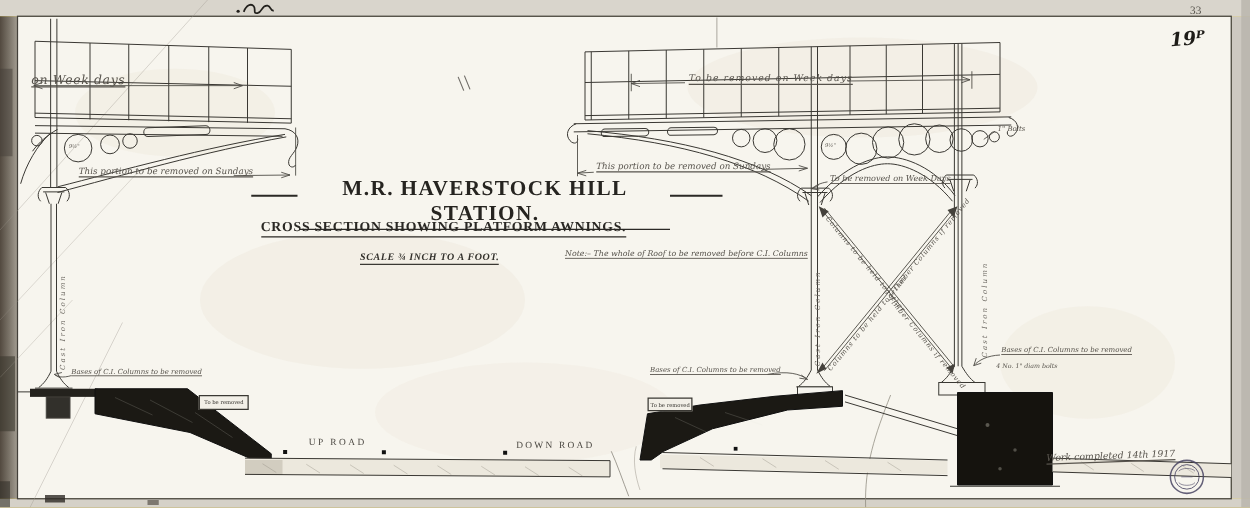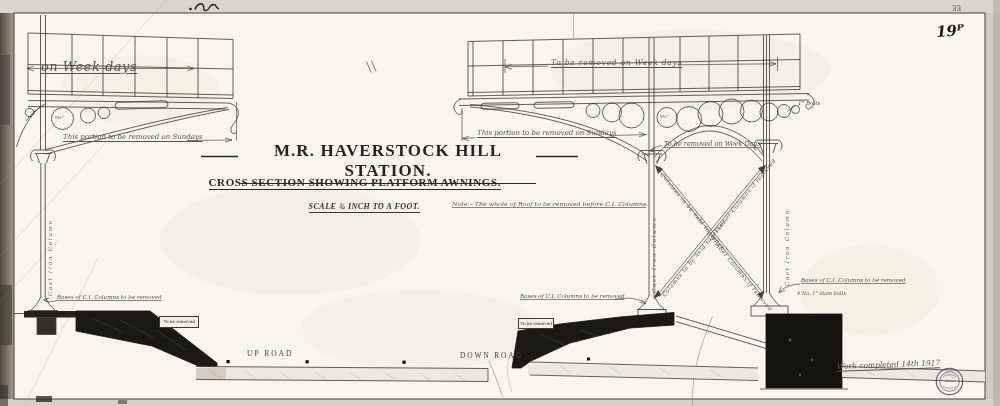--- a/index.html
+++ b/index.html
@@ -11,21 +11,21 @@
   .ul{text-decoration:underline;text-underline-offset:2px;text-decoration-thickness:0.8px;}
   .sc{transform-origin:0 0;}
   .vcol{transform:rotate(-90deg) scale(.75);transform-origin:0 0;font-style:italic;
         font-family:"DejaVu Serif",serif;font-size:7.5px;letter-spacing:2.2px;color:#6a665f;}
   .title-wrap{position:absolute;left:240px;top:141px;width:296px;text-align:center;}
   .title-text{display:inline-block;font-weight:bold;font-size:17px;letter-spacing:1.1px;
         color:#262420;border-bottom:1.7px solid #2b2925;padding-bottom:2px;}
   .sub-wrap{position:absolute;left:205px;top:172px;width:296px;text-align:right;}
   .sub-text{display:inline-block;font-weight:bold;font-size:11px;letter-spacing:.6px;
         color:#2a2824;border-bottom:1.4px solid #2b2925;padding-bottom:1px;}
-  .scale-wrap{position:absolute;left:288px;top:195px;width:132px;text-align:right;}
+  .scale-wrap{position:absolute;left:288px;top:195px;width:132px;text-align:left;}
   .scale-text{display:inline-block;font-weight:bold;font-style:italic;font-size:8px;
         letter-spacing:.5px;color:#33312c;border-bottom:1px solid #3a3833;padding-bottom:1px;}
   .road{font-size:7.5px;letter-spacing:2px;color:#4a4741;font-family:Liberation Serif, serif;}
   .tagbox{position:absolute;background:#f2efe7;border:.6px solid #3a3833;
         display:flex;align-items:center;justify-content:center;}
   .tagbox span{font-size:7px;transform:scale(.6);white-space:nowrap;color:#33312c;
         font-family:"DejaVu Serif",serif;}
   .plate{font-family:"DejaVu Serif",serif;font-style:italic;font-weight:bold;
         font-size:15px;color:#1e1c18;transform:rotate(-4deg);}
   .pageno{font-size:9px;color:#55524b;}
@@ -224,21 +224,21 @@
   </div>
   <div class="sub-wrap">
     <span class="sub-text">CROSS SECTION SHOWING PLATFORM AWNINGS.</span>
   </div>
   <div class="scale-wrap">
     <span class="scale-text">SCALE ¾ INCH TO A FOOT.</span>
   </div>
 
   <div class="lbl hand ul sc" style="left:452px;top:200px;font-size:9px;transform:scale(.7);">Note:– The whole of Roof to be removed before C.I. Columns</div>
 
-  <div class="lbl hand ul" style="left:41px;top:59px;font-size:13px;letter-spacing:.5px;">on Week days</div>
+  <div class="lbl hand ul" style="left:25px;top:59px;font-size:10px;letter-spacing:.5px;">on Week days</div>
   <div class="lbl hand ul" style="left:63px;top:133px;font-size:7px;">This portion to be removed on Sundays</div>
   <div class="lbl hand sc" style="left:55px;top:114.5px;font-size:7px;transform:scale(.6);">9½"</div>
   <div class="lbl vcol" style="left:47px;top:296px;">Cast Iron Column</div>
   <div class="lbl hand ul sc" style="left:57px;top:294px;font-size:8px;transform:scale(.7);">Bases of C.I. Columns to be removed</div>
 
   <div class="lbl hand ul" style="left:551px;top:58px;font-size:7.5px;letter-spacing:.8px;">To be removed on Week days</div>
   <div class="lbl hand ul" style="left:477px;top:129px;font-size:7px;">This portion to be removed on Sundays</div>
   <div class="lbl hand ul sc" style="left:664px;top:140px;font-size:9px;transform:scale(.72);">To be removed on Week Days</div>
   <div class="lbl hand sc" style="left:660px;top:113.5px;font-size:7px;transform:scale(.6);">9½"</div>
   <div class="lbl hand sc" style="left:798px;top:100px;font-size:8px;transform:scale(.7);">1" Bolts</div>
@@ -248,21 +248,21 @@
   <div class="lbl hand sc" style="left:664px;top:172px;font-size:8px;letter-spacing:1px;transform:rotate(50.6deg) scale(.68);">Columns to be held together</div>
   <div class="lbl hand sc" style="left:713px;top:230px;font-size:8px;letter-spacing:1px;transform:rotate(-50.6deg) scale(.68);">Timber Columns if removed</div>
   <div class="lbl hand sc" style="left:661px;top:294px;font-size:8px;letter-spacing:1px;transform:rotate(-50.6deg) scale(.68);">Columns to be held together</div>
   <div class="lbl hand sc" style="left:714px;top:236px;font-size:8px;letter-spacing:1px;transform:rotate(50.6deg) scale(.68);">Timber Columns if removed</div>
 
   <div class="lbl hand ul sc" style="left:520px;top:293px;font-size:8px;transform:scale(.7);">Bases of C.I. Columns to be removed</div>
   <div class="lbl hand ul sc" style="left:801px;top:277px;font-size:8px;transform:scale(.7);">Bases of C.I. Columns to be removed</div>
   <div class="lbl hand sc" style="left:797px;top:290px;font-size:7.5px;transform:scale(.67);">4 No. 1" diam bolts</div>
 
   <div class="lbl road" style="left:247px;top:349px;">UP ROAD</div>
-  <div class="lbl road" style="left:413px;top:351px;letter-spacing:1.8px;margin-left:47px;">DOWN ROAD</div>
+  <div class="lbl road" style="left:413px;top:351px;letter-spacing:1.8px;">DOWN ROAD</div>
 
   <div class="tagbox" style="left:159px;top:316px;width:38px;height:10px;">
     <span>To be removed</span>
   </div>
   <div class="tagbox" style="left:518px;top:318px;width:34px;height:9px;">
     <span>To be removed</span>
   </div>
 
   <div class="lbl hand ul" style="left:837px;top:360px;font-size:7.5px;transform:rotate(-2deg);">Work completed 14th 1917</div>
 

